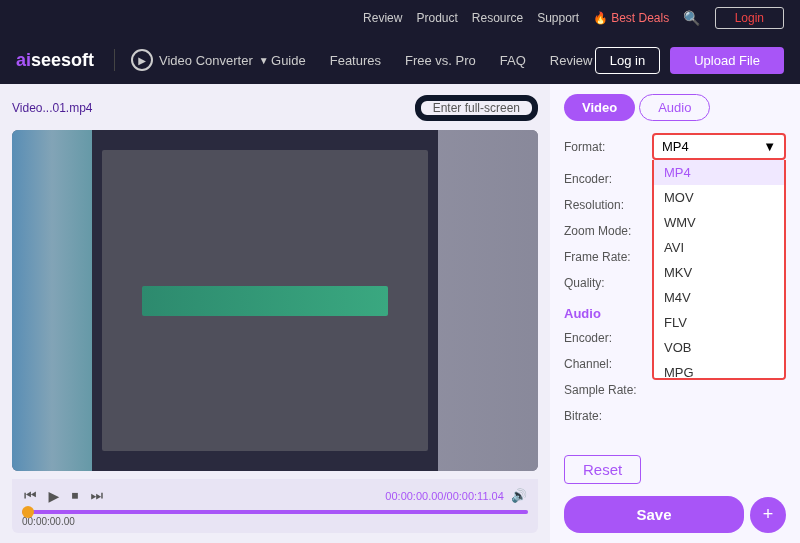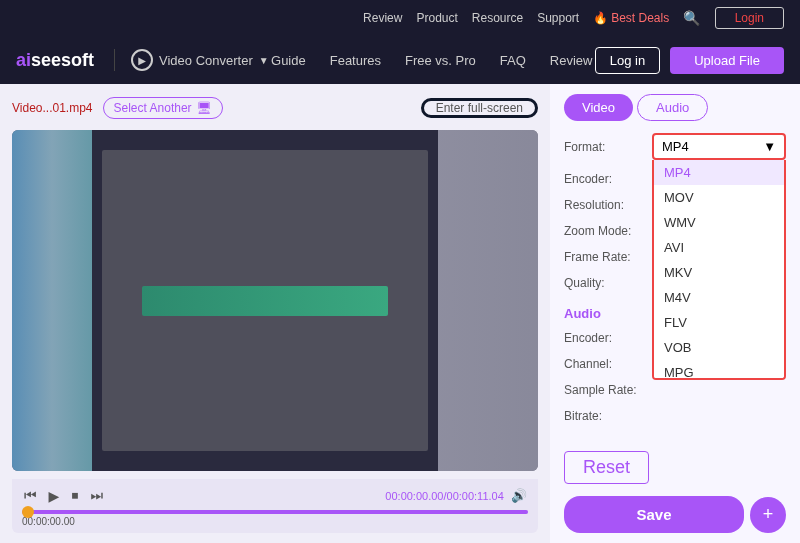--- a/index.html
+++ b/index.html
@@ -81,36 +81,36 @@
       flex-direction: column;
       gap: 8px;
     }
 
     .file-toolbar {
       display: flex;
       align-items: center;
       gap: 10px;
       height: 28px;
     }
-    .file-name { font-size: 12px; color: #b91c1c; }
+    .file-name { font-size: 12px; color: #4c1d95; }
     .select-another-btn {
       border: 1px solid #a855f7;
       color: #a855f7;
       background: transparent;
       padding: 3px 10px;
       border-radius: 12px;
       font-size: 12px;
       cursor: pointer;
       display: flex;
       align-items: center;
       gap: 5px;
     }
     .fullscreen-btn {
       margin-left: auto;
-      border: 3px solid #0f172a;
+      border: 6px solid #0f172a;
       color: #555;
       background: transparent;
       padding: 0 12px;
       border-radius: 12px;
       font-size: 12px;
       cursor: pointer;
     }
 
     
     .video-preview {
@@ -203,21 +203,21 @@
 
     
     .tab-row { display: flex; gap: 4px; margin-bottom: 4px; }
     .tab-btn {
       padding: 5px 18px;
       border-radius: 16px;
       border: none;
       font-size: 13px;
       cursor: pointer;
     }
-    .tab-btn.active { background: #a855f7; color: white; }
+    .tab-btn.active { background: #a855f7; color: white; font-weight: bold; }
     .tab-btn.inactive { background: transparent; color: #a855f7; border: 1px solid #a855f7; }
 
     
     .setting-row {
       display: flex;
       align-items: center;
       margin-bottom: 4px;
     }
     .setting-label { color: #555; font-size: 12px; width: 88px; flex-shrink: 0; }
     .setting-value { color: #333; font-size: 12px; flex: 1; }
@@ -258,21 +258,21 @@
     }
     .dropdown-item.selected { background: #f0e8ff; color: #a855f7; }
 
     
     .reset-btn {
       border: 1px solid #a855f7;
       color: #a855f7;
       background: transparent;
       padding: 5px 18px;
       border-radius: 4px;
-      font-size: 18px;
+      font-size: 15px;
       cursor: pointer;
       align-self: flex-start;
       margin-top: auto;
     }
     .save-row {
       display: flex;
       align-items: center;
       gap: 6px;
       margin-top: 4px;
     }
@@ -336,24 +336,20 @@
     <button class="login-btn-main">Log in</button>
     <button class="upload-btn-main">Upload File</button>
   </div>
 </div>
 
 <div class="content-area">
 
   <div class="left-panel">
     <div class="file-toolbar">
       <span class="file-name">Video...01.mp4</span>
-      <button class="select-another-btn">
-        <span>Select Another</span>
-        <span>🖥</span>
-      </button>
       <button class="fullscreen-btn">Enter full-screen</button>
     </div>
 
     <div class="video-preview">
       <div class="preview-blur-left"></div>
       <div class="preview-blur-right"></div>
       <div class="preview-center"></div>
       <div class="preview-bar"></div>
     </div>
 

